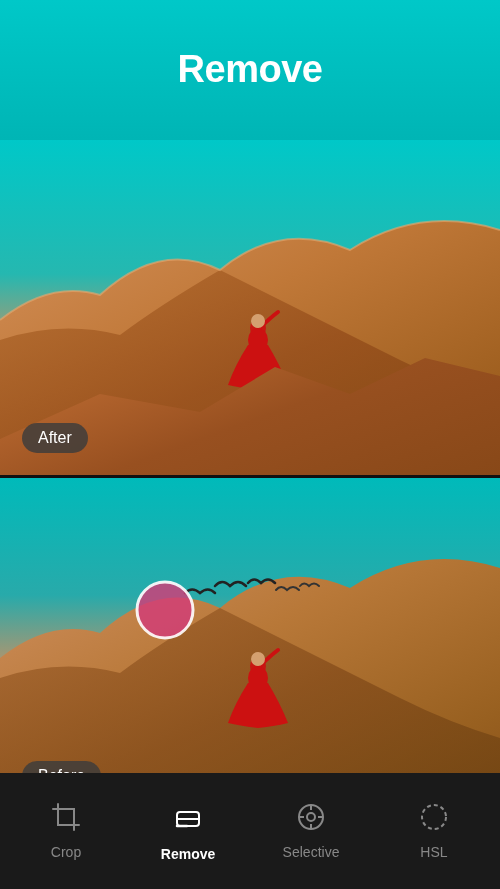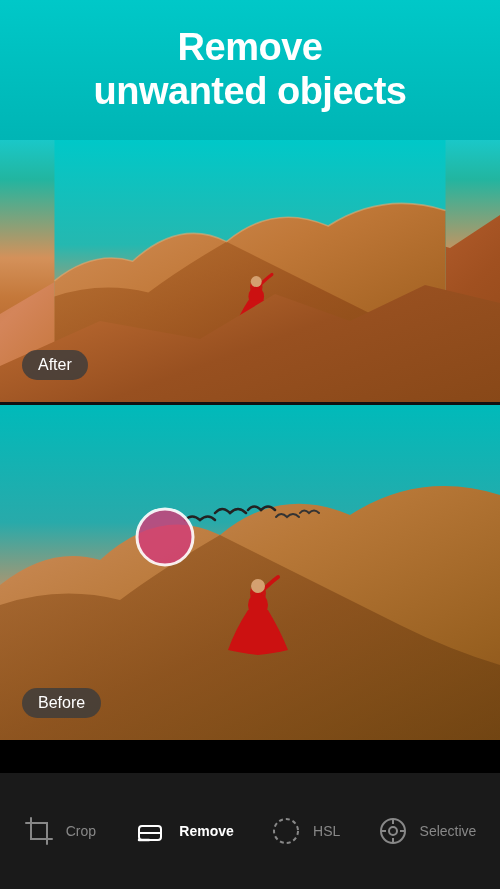--- a/index.html
+++ b/index.html
@@ -33,21 +33,21 @@
       font-size: 38px;
       font-weight: 800;
       text-align: center;
       line-height: 1.15;
       letter-spacing: -0.5px;
     }
 
     
     .after-panel {
       width: 500px;
-      height: 262px;
+      height: 335px;
       position: relative;
       overflow: hidden;
     }
 
     .after-bg {
       width: 100%;
       height: 100%;
       background: linear-gradient(180deg, #1ac8c8 0%, #22b5a0 15%, #d4915a 45%, #c4783a 60%, #b86830 75%, #a85a28 90%, #985020 100%);
       position: relative;
     }
@@ -132,21 +132,21 @@
       align-items: center;
       justify-content: space-around;
       padding: 0 5px;
       position: absolute;
       bottom: 0;
       left: 0;
     }
 
     .toolbar-item {
       display: flex;
-      flex-direction: row;
+      flex-direction: column;
       align-items: center;
       gap: 12px;
       cursor: pointer;
       padding: 8px 10px;
       min-width: 75px;
     }
 
     .toolbar-item.active .tool-label {
       color: #ffffff;
       font-weight: 600;
@@ -181,21 +181,20 @@
       width: 100%;
       height: 100%;
     }
   </style>
 </head>
 <body>
 
 <div class="header">
   <div class="header-title">
     <span>Remove</span><br>
-    <span>unwanted objects</span>
   </div>
 </div>
 
 <div class="after-panel">
   <div class="after-bg">
     <svg class="scene-container" viewBox="0 0 500 335" xmlns="http://www.w3.org/2000/svg">
 
       <defs>
         <linearGradient id="sky-after" x1="0" y1="0" x2="0" y2="1">
           <stop offset="0%" stop-color="#00c8c8"></stop>
@@ -310,40 +309,40 @@
   <div class="toolbar-item active">
     <div class="tool-icon">
       <svg width="34" height="34" viewBox="0 0 34 34" fill="none">
 
         <rect x="6" y="12" width="22" height="14" rx="3" stroke="white" stroke-width="2" fill="none"></rect>
         <line x1="6" y1="19" x2="28" y2="19" stroke="white" stroke-width="2"></line>
         <line x1="6" y1="26" x2="16" y2="26" stroke="white" stroke-width="2.5" stroke-linecap="round"></line>
       </svg>
     </div>
     <span class="tool-label">Remove</span>
-  </div>
-
-  <div class="toolbar-item">
-    <div class="tool-icon">
-      <svg width="30" height="30" viewBox="0 0 30 30" fill="none">
-        <circle cx="15" cy="15" r="12" stroke="#888" stroke-width="2" fill="none" stroke-dasharray="4 3"></circle>
-      </svg>
-    </div>
-    <span class="tool-label">HSL</span>
   </div>
 
   <div class="toolbar-item">
     <div class="tool-icon">
       <svg width="30" height="30" viewBox="0 0 30 30" fill="none">
         <circle cx="15" cy="15" r="12" stroke="#888" stroke-width="2"></circle>
         <circle cx="15" cy="15" r="4" stroke="#888" stroke-width="2"></circle>
         <line x1="15" y1="3" x2="15" y2="8" stroke="#888" stroke-width="2"></line>
         <line x1="15" y1="22" x2="15" y2="27" stroke="#888" stroke-width="2"></line>
         <line x1="3" y1="15" x2="8" y2="15" stroke="#888" stroke-width="2"></line>
         <line x1="22" y1="15" x2="27" y2="15" stroke="#888" stroke-width="2"></line>
       </svg>
     </div>
     <span class="tool-label">Selective</span>
   </div>
 
+  <div class="toolbar-item">
+    <div class="tool-icon">
+      <svg width="30" height="30" viewBox="0 0 30 30" fill="none">
+        <circle cx="15" cy="15" r="12" stroke="#888" stroke-width="2" fill="none" stroke-dasharray="4 3"></circle>
+      </svg>
+    </div>
+    <span class="tool-label">HSL</span>
+  </div>
+
 
 
 </div>
 
 </body></html>

